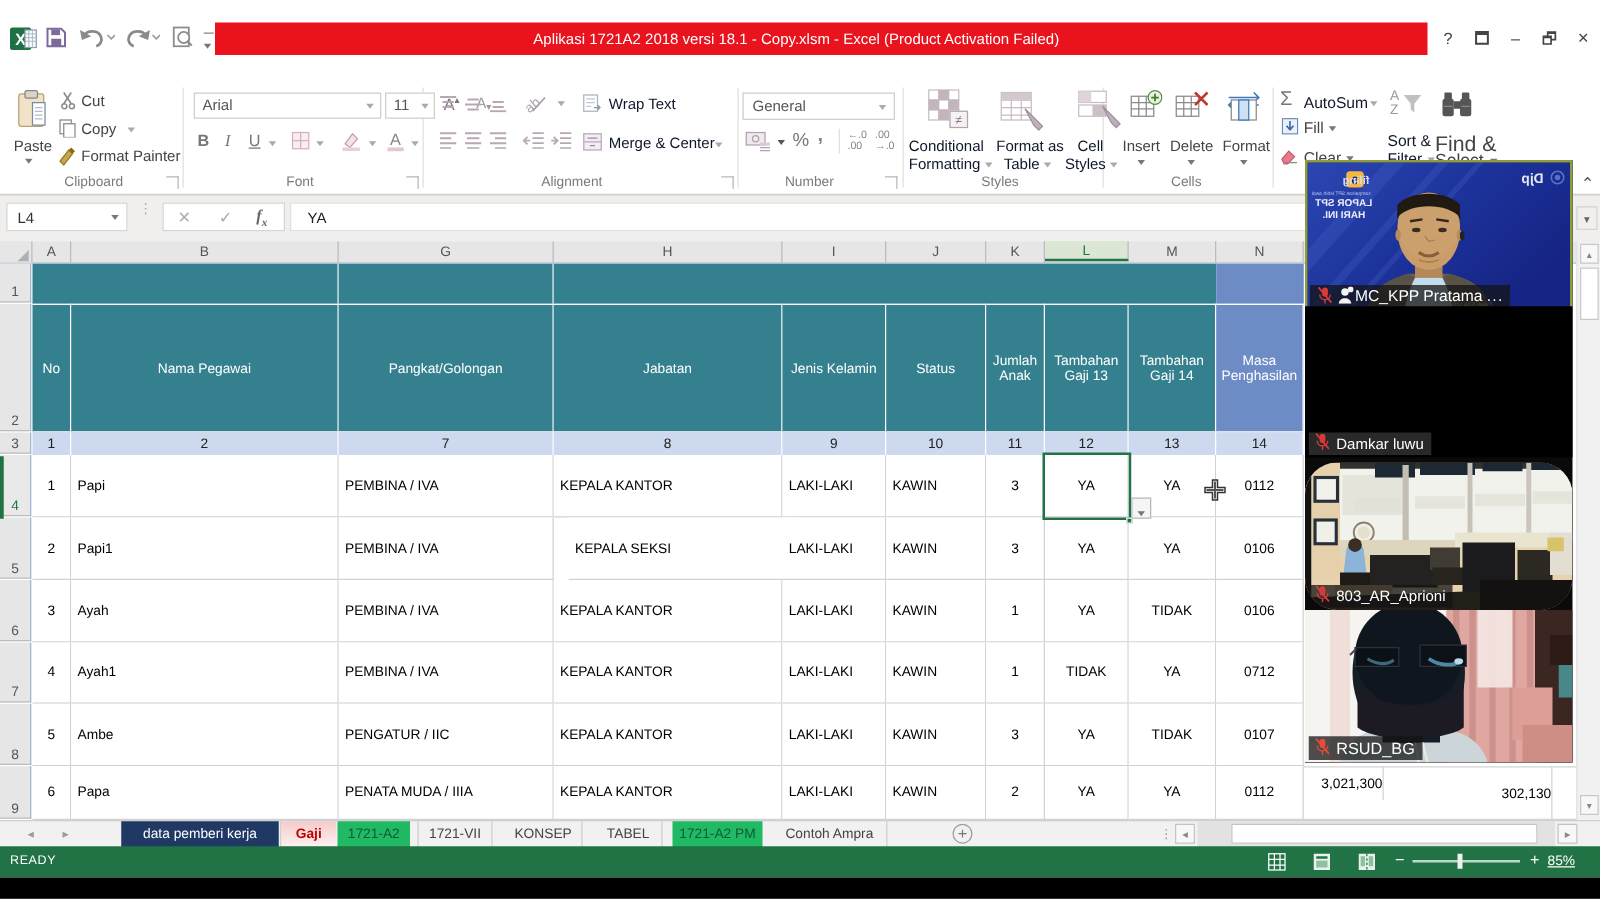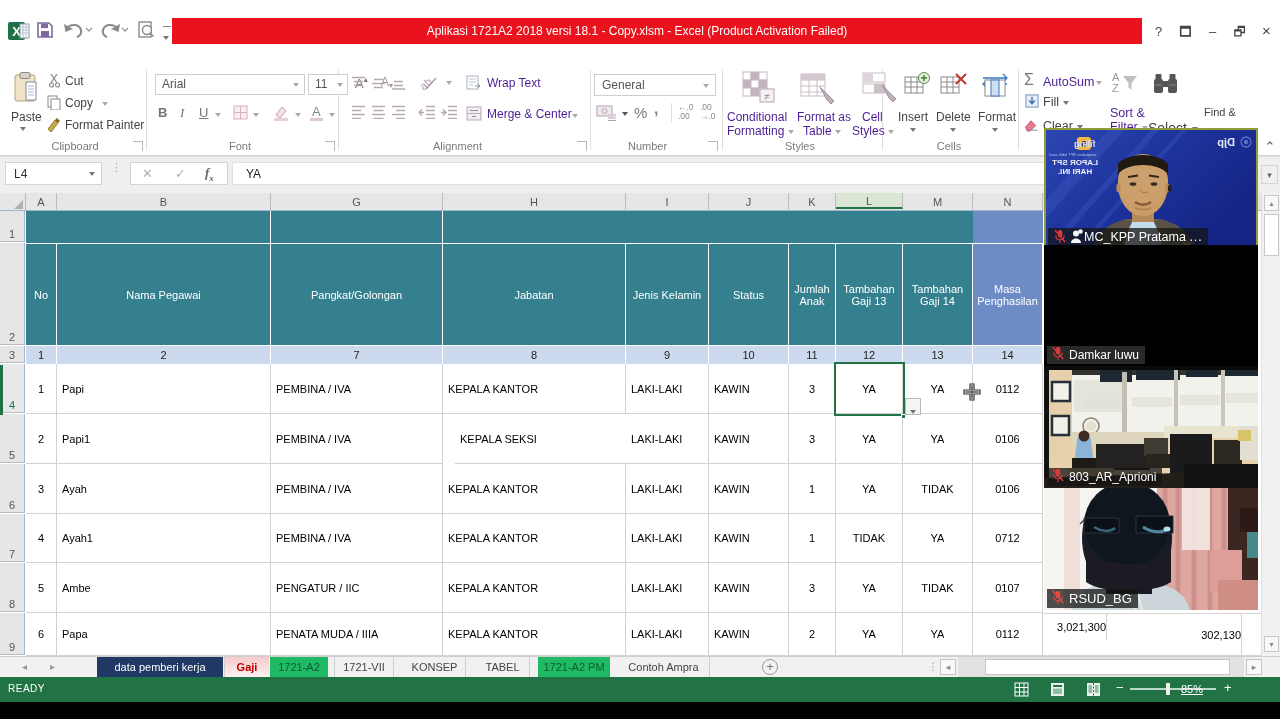--- a/index.html
+++ b/index.html
@@ -27,21 +27,21 @@
 #hometab { background:#fff; border:1px solid #d4d4d4; border-bottom:none; color:#217346; }
 #signin { position:absolute; right:31px; top:0; font-size:11px; color:#444; line-height:23px; }
 #avatar { position:absolute; right:2px; top:0px; width:24px; height:23px; background:#e8e8e8; }
 
 
 #ribbon { position:absolute; top:67px; left:0; width:1280px; height:89px; background:#fff; border-bottom:1px solid #d5d2ce; }
 .gsep { position:absolute; top:3px; width:1px; height:80px; background:#e2e0de; }
 .glabel { position:absolute; top:73px; font-size:11px; color:#7a7a7a; text-align:center; }
 .dlauncher { position:absolute; top:74px; width:10px; height:10px; border-left:1px solid #999; border-bottom:1px solid #999; transform:rotate(180deg); opacity:.7; }
 .rlbl { font-size:12px; color:#444; position:absolute; white-space:nowrap; }
-.rlbl.grey { color:#4c1d95; }
+.rlbl.grey { color:#0f172a; }
 .combo { position:absolute; border:1px solid #d0cecb; background:#fff; font-size:12px; color:#555; }
 .darr { display:inline-block; width:0; height:0; border-left:3.5px solid transparent; border-right:3.5px solid transparent; border-top:4px solid #777; vertical-align:middle; }
 .darr.grey { border-top-color:#aaa; }
 
 
 #fbar { position:absolute; top:156px; left:0; width:1280px; height:37px; background:#f0efed; border-top:1px solid #e0dedc; }
 #namebox { position:absolute; left:5px; top:5px; width:97px; height:23px; background:#fff; border:1px solid #d4d4d4; font-size:12px; color:#333; line-height:22px; padding-left:8px; }
 #fxbox { position:absolute; left:130px; top:5px; width:98px; height:23px; background:#fff; border:1px solid #d4d4d4; }
 #fcontent { position:absolute; left:232px; top:5px; width:1023px; height:23px; background:#fff; border:1px solid #e0e0e0; font-size:12px; color:#222; line-height:22px; padding-left:13px; }
 #fexpand { position:absolute; background:#f0efed; border:1px solid #d4d4d4; color:#666; font-size:9px; text-align:center; }
@@ -340,21 +340,21 @@
     <div class="rlbl grey" style="left:1110px;top:39px;font-size:12.5px">Sort &amp;</div>
     <div class="rlbl grey" style="left:1110px;top:53px;font-size:12.5px">Filter <span class="darr grey" style="margin-left:1px"></span></div>
     <svg class="abs" style="left:1151px;top:5px" width="30" height="24" viewBox="0 0 30 24">
       <rect x="3" y="7" width="9" height="14" rx="2" fill="#555"></rect>
       <rect x="17" y="7" width="9" height="14" rx="2" fill="#555"></rect>
       <rect x="12" y="9" width="5" height="6" fill="#555"></rect>
       <rect x="4.5" y="2" width="6" height="6" rx="1" fill="#555"></rect>
       <rect x="18.5" y="2" width="6" height="6" rx="1" fill="#555"></rect>
       <path d="M4 13h7M18 13h7" stroke="#888"></path>
     </svg>
-    <div class="rlbl" style="left:1204px;top:39px;font-size:11px">Find &amp;</div>
+    <div class="rlbl" style="left:1148px;top:39px;font-size:17px">Find &amp;</div>
     <div class="rlbl" style="left:1148px;top:53px;font-size:14px">Select <span class="darr" style="margin-left:1px"></span></div>
   </div>
 
   <div id="fbar">
     <div id="namebox">L4<span class="darr" style="position:absolute;right:6px;top:9px"></span></div>
     <div class="abs" style="left:111px;top:8px;width:3px;height:16px;color:#aaa;font-size:11px;line-height:5px;">⋮</div>
     <div id="fxbox">
       <span class="abs" style="left:11px;top:3px;color:#b0b0b0;font-size:13px;">✕</span>
       <span class="abs" style="left:44px;top:3px;color:#b0b0b0;font-size:13px;">✓</span>
       <span class="abs" style="left:74px;top:2px;color:#666;font-size:13px;font-style:italic;font-family:'Liberation Serif',serif;font-weight:bold;">f<sub style="font-size:9px">x</sub></span>
@@ -558,21 +558,21 @@
     <svg class="abs" style="left:1086px;top:5px" width="15" height="15" viewBox="0 0 15 15">
         <rect x="1" y="1" width="13" height="13" fill="#fff" opacity=".9"></rect>
         <path d="M7.5 1v13" stroke="#217346" stroke-dasharray="2 1.5"></path>
         <rect x="2.5" y="3" width="3.5" height="8" fill="#8fbf9f"></rect>
         <rect x="9" y="3" width="3.5" height="8" fill="#8fbf9f"></rect>
       </svg>
     <span style="position:absolute;left:1116px;top:3px;font-size:13px;">−</span>
     <div class="abs" style="left:1130px;top:11px;width:86px;height:2px;background:#bcd8c8;"></div>
     <div class="abs" style="left:1166px;top:6px;width:4px;height:12px;background:#f0f0f0;"></div>
     <span style="position:absolute;left:1224px;top:3px;font-size:13px;">+</span>
-    <span style="position:absolute;left:1181px;top:6px;font-size:11px;text-decoration:underline;">85%</span>
+    <span style="position:absolute;left:1238px;top:6px;font-size:11px;text-decoration:underline;">85%</span>
   </div>
 
   <div id="bottomstrip"></div>
 
   <div id="vscroll">
     <div class="abs" style="left:2px;top:2px;width:15px;height:16px;background:#f8f8f8;border:1px solid #c8c8c8;color:#888;font-size:8px;text-align:center;line-height:15px;">▴</div>
     <div class="abs" style="left:2px;top:21px;width:15px;height:42px;background:#ffffff;border:1px solid #c8c8c8;"></div>
     <div class="abs" style="left:2px;top:443px;width:15px;height:16px;background:#f8f8f8;border:1px solid #c8c8c8;color:#888;font-size:8px;text-align:center;line-height:15px;">▾</div>
   </div>
   <div class="abs" style="left:1261px;top:139px;width:18px;height:14px;color:#555;font-size:13px;text-align:center;">⌃</div>
@@ -641,21 +641,21 @@
     <div class="vid" style="top:117px;height:121px;background:#000;">
       <div class="vname" style="left:3px;bottom:2px;background:rgba(45,45,45,.92);">Damkar luwu
         <svg class="micico" width="13" height="13" viewBox="0 0 15 15">
             <rect x="5" y="1" width="5" height="8" rx="2.5" fill="#d83a3a"></rect>
             <path d="M3 7c0 6 9 6 9 0M7.5 12v3" stroke="#d83a3a" stroke-width="1.2" fill="none"></path>
             <path d="M2 1l11 13" stroke="#d83a3a" stroke-width="1.5"></path>
           </svg>
       </div>
     </div>
 
-    <div class="vid" style="top:242px;height:118px;background:#15120e;">
+    <div class="vid" style="top:242px;height:118px;background:#15120e;border-radius:26px;">
       <svg width="214" height="118" viewBox="0 0 214 118" style="position:absolute;left:0;top:0;">
         <rect width="214" height="118" fill="#e8d2ae"></rect>
         <rect x="28" y="4" width="186" height="60" fill="#f2f2ec"></rect>
         <rect x="30" y="10" width="48" height="32" fill="#e4e4da"></rect>
         <rect x="0" y="0" width="214" height="5" fill="#34322e"></rect>
         <path d="M56 0h32v12h-32z M92 0h44v10h-44z M142 0h32v7h-32z M180 0h34v6h-34z" fill="#1e2832"></path>
         <rect x="78" y="2" width="5" height="62" fill="#c2beb4"></rect>
         <rect x="130" y="0" width="4" height="62" fill="#c6c2b8"></rect>
         <rect x="177" y="0" width="4" height="60" fill="#cac6bc"></rect>
         <path d="M40 34h36 M88 32h40 M136 30h40 M182 28h32" stroke="#e2e0d6" stroke-width="10" opacity=".7"></path>

